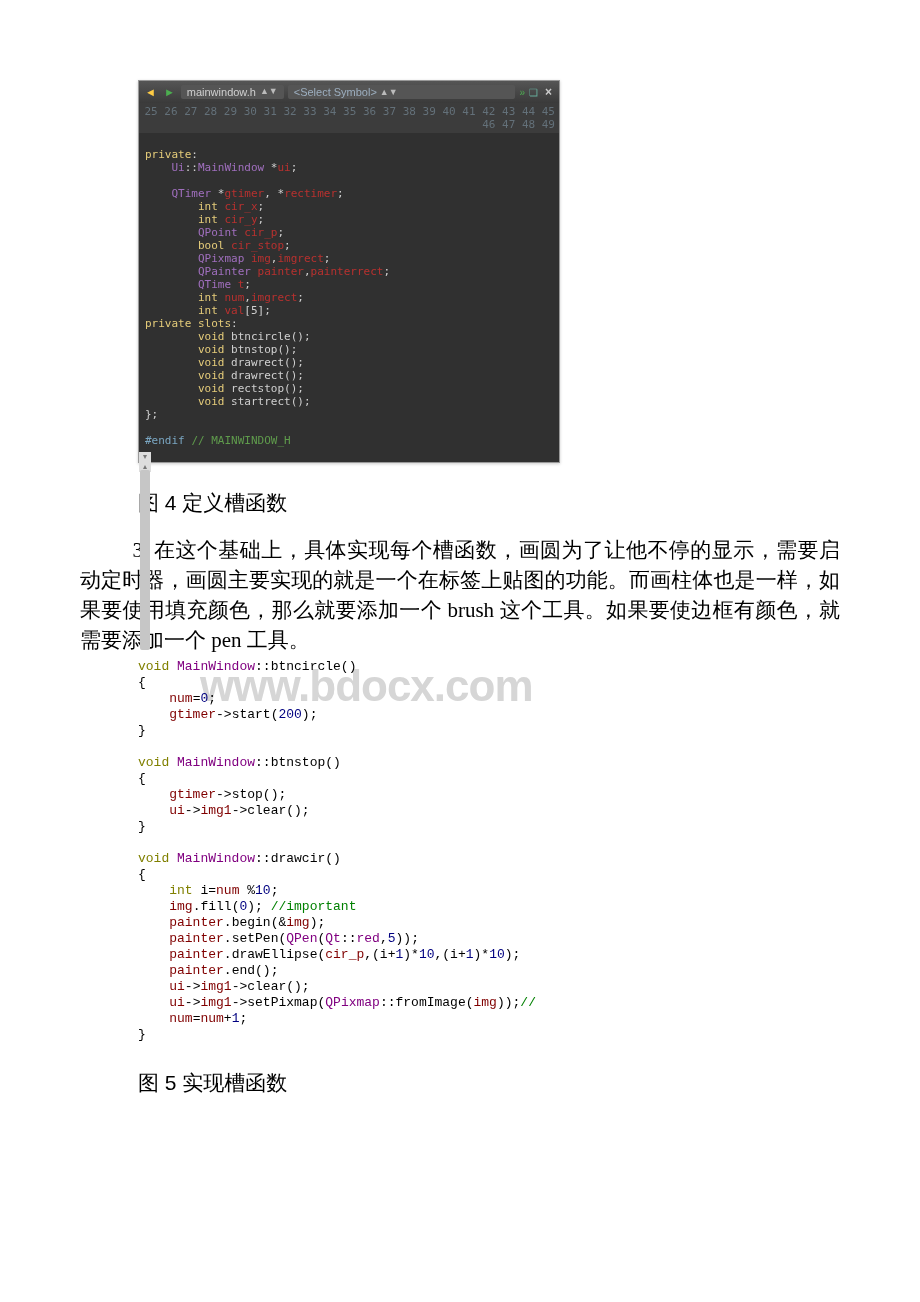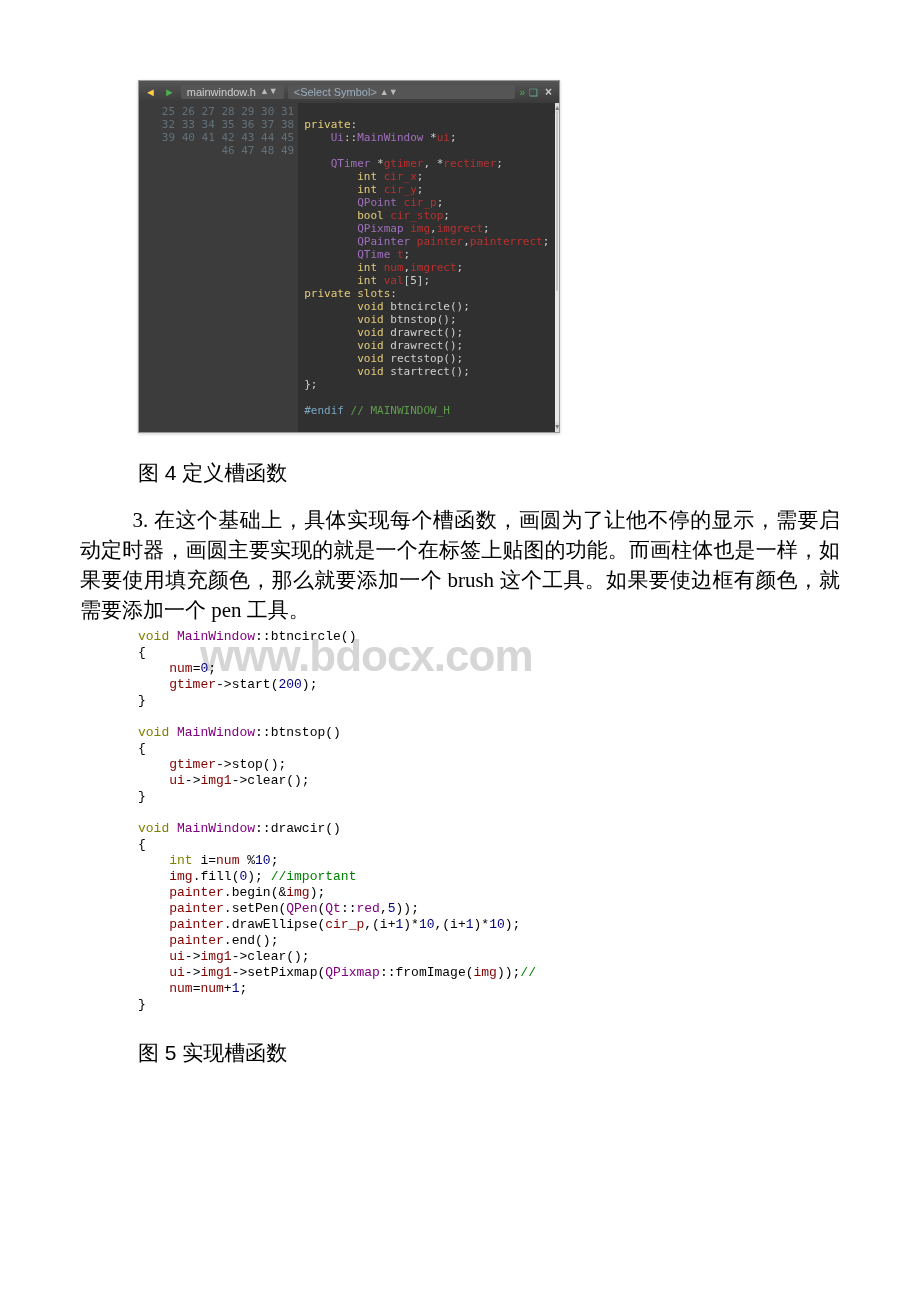--- a/index.html
+++ b/index.html
@@ -56,20 +56,21 @@
     gap: 3px;
     flex: 1;
   }
   .ide-toolbar .updown { color: #bbb; font-size: 9px; }
   .ide-toolbar .dblright { color: #4caf50; font-size: 10px; }
   .ide-toolbar .split { color: #6a9; font-size: 10px; }
   .ide-toolbar .close { color: #ccc; font-size: 12px; font-weight: bold; padding: 0 3px;}
   .ide-body {
     display: flex;
     background: #303030;
+    flex-direction: column;
   }
   .gutter {
     background: #3c3c3c;
     color: #637079;
     font-family: Consolas, monospace;
     font-size: 11px;
     text-align: right;
     padding: 2px 4px;
     line-height: 13px;
     user-select: none;

